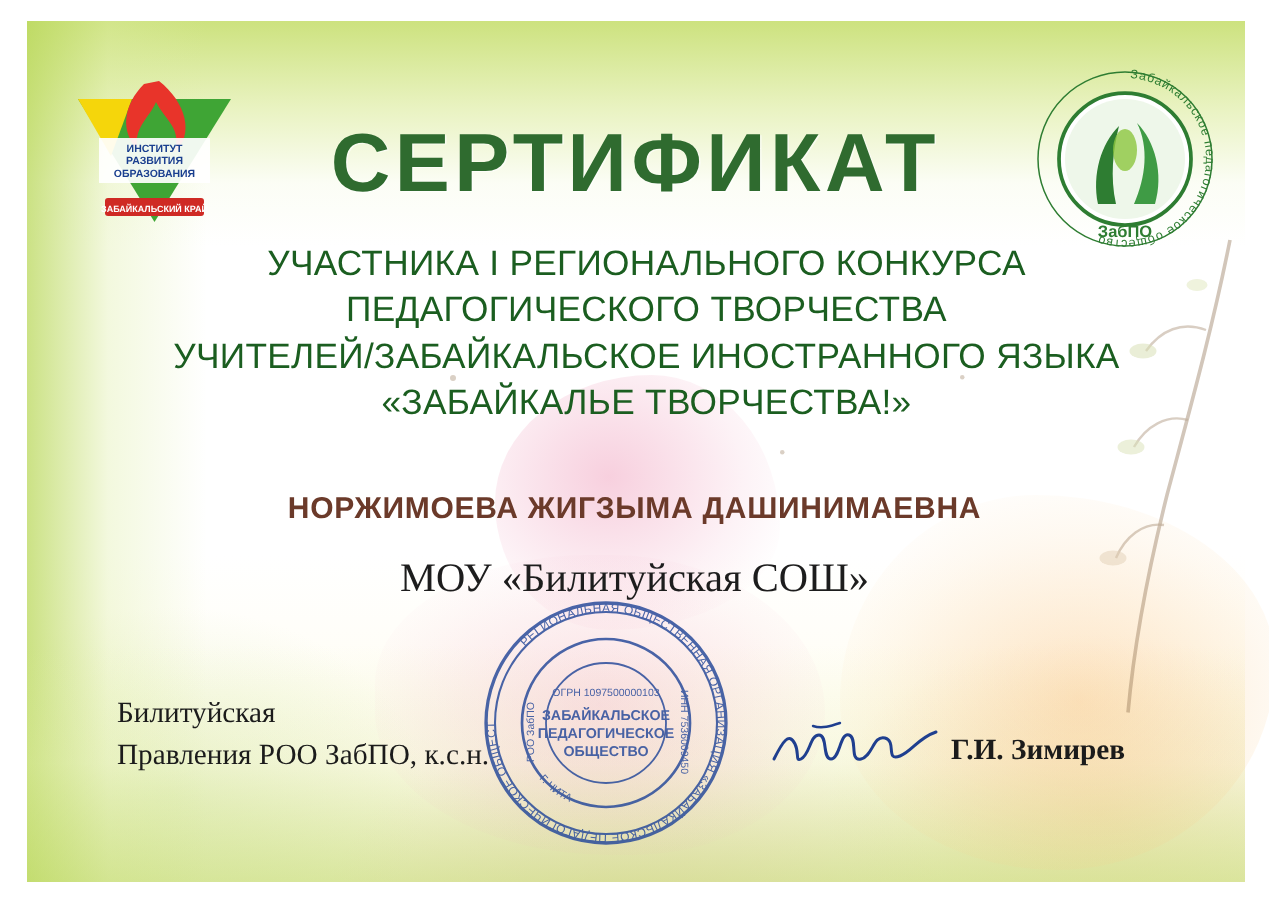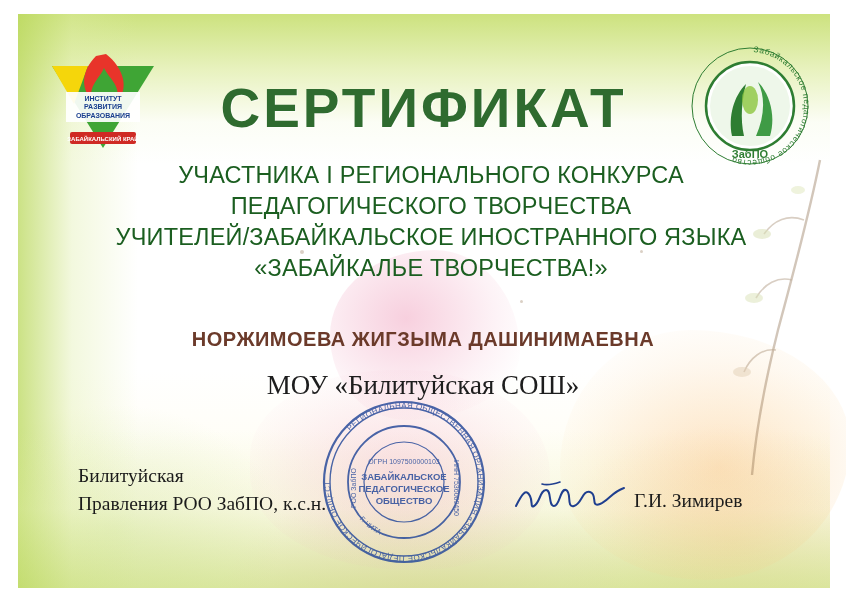--- a/index.html
+++ b/index.html
@@ -178,21 +178,21 @@
     font-size: 19.5px;
     line-height: 28px;
     color: #1b1b1b;
   }
 
   .signer-name {
     position: absolute;
     left: 634px;
     top: 490px;
     font-family: "Liberation Serif", serif;
-    font-weight: normal;
+    font-weight: bold;
     font-size: 19.5px;
     color: #1b1b1b;
   }
 
   .signature {
     position: absolute;
     left: 512px;
     top: 476px;
     width: 120px;
     height: 40px;

